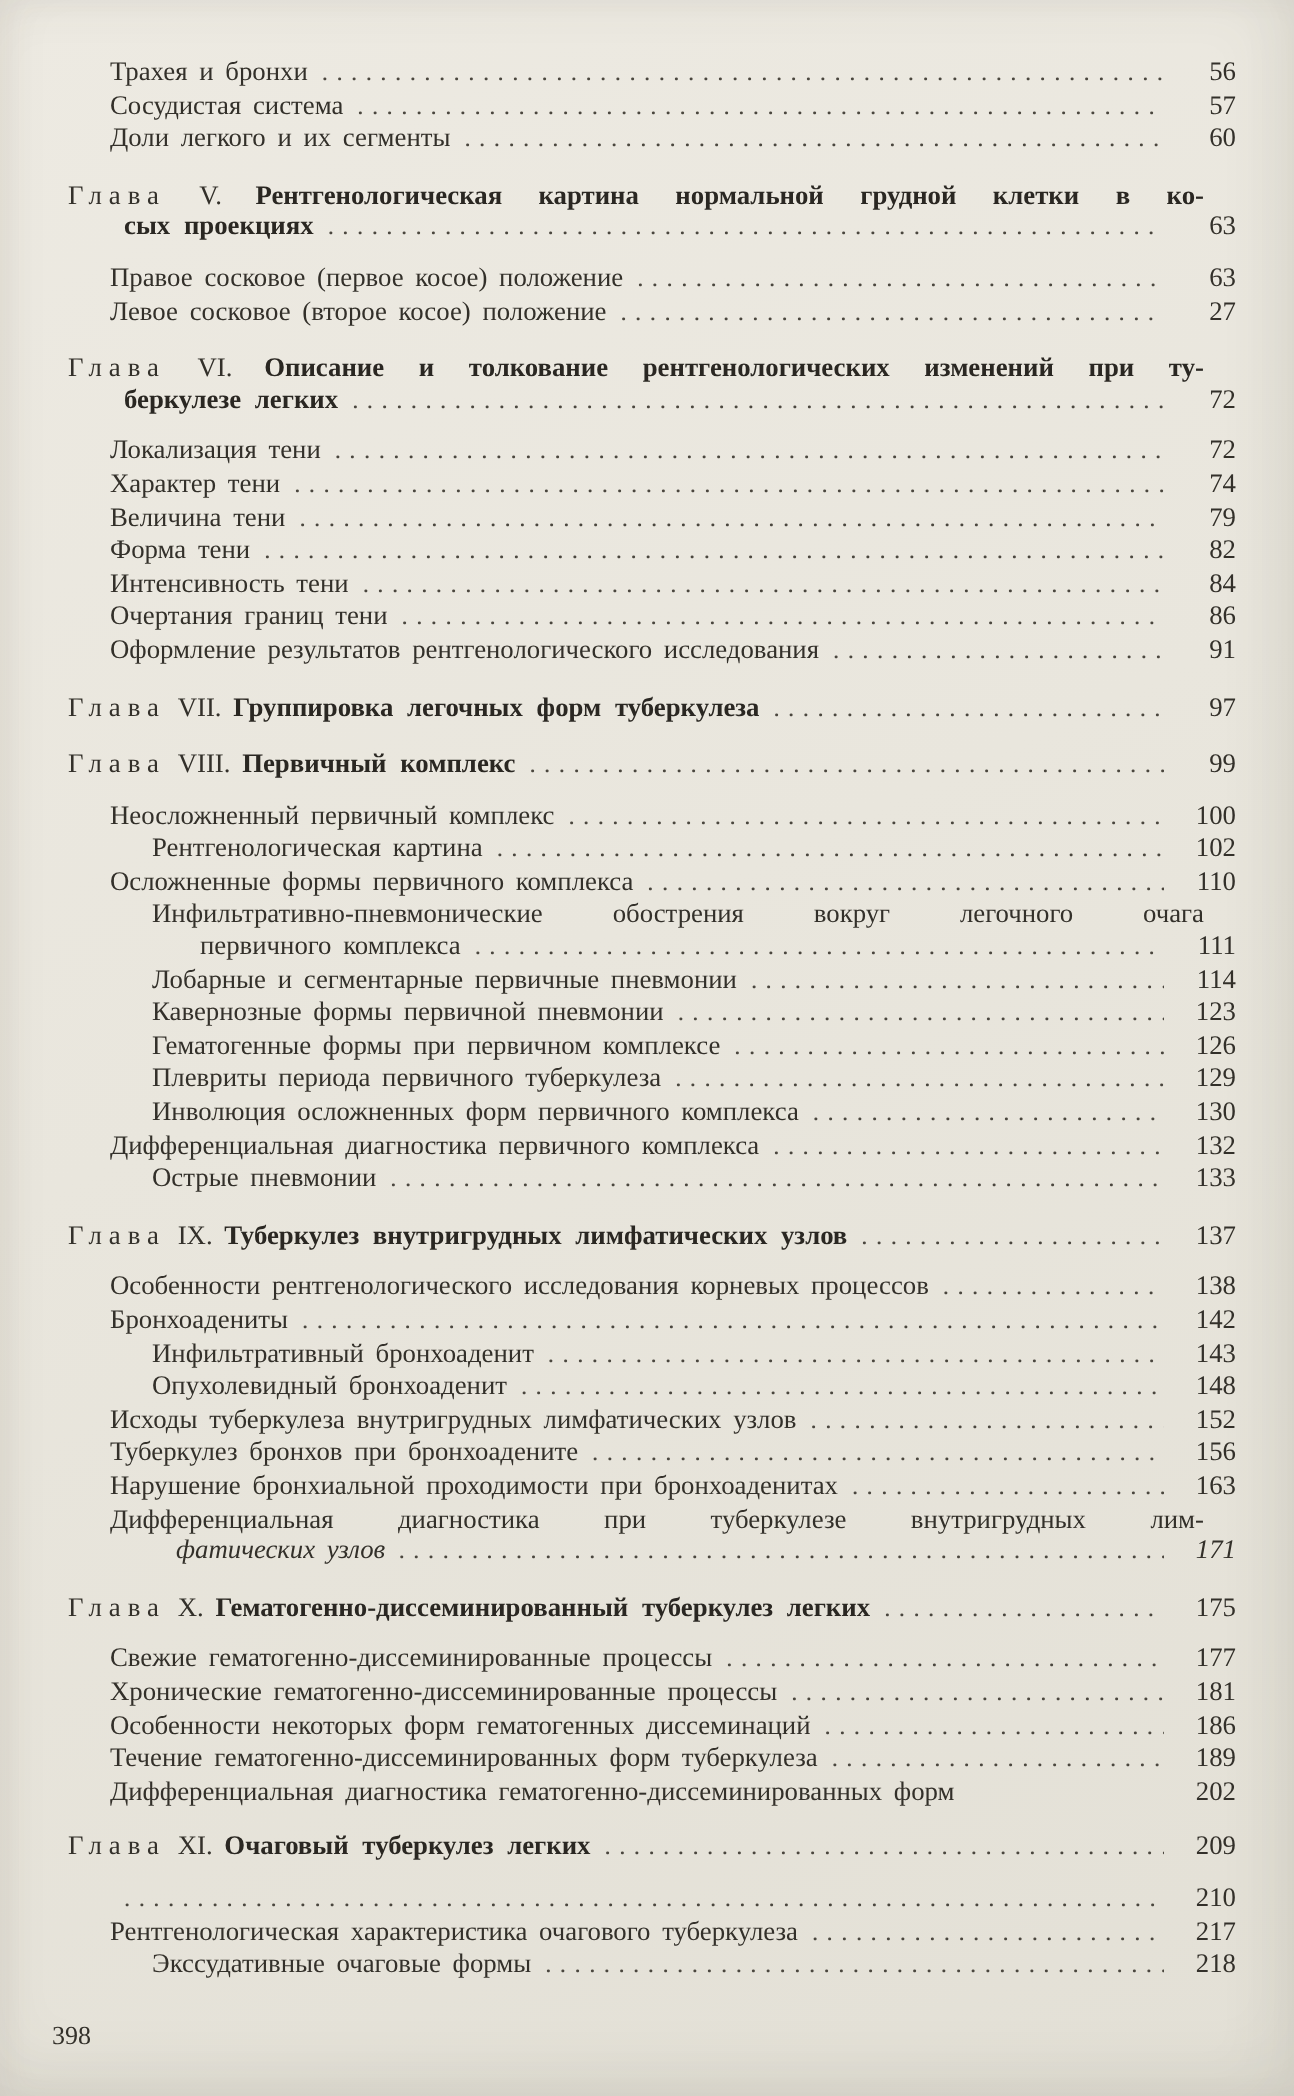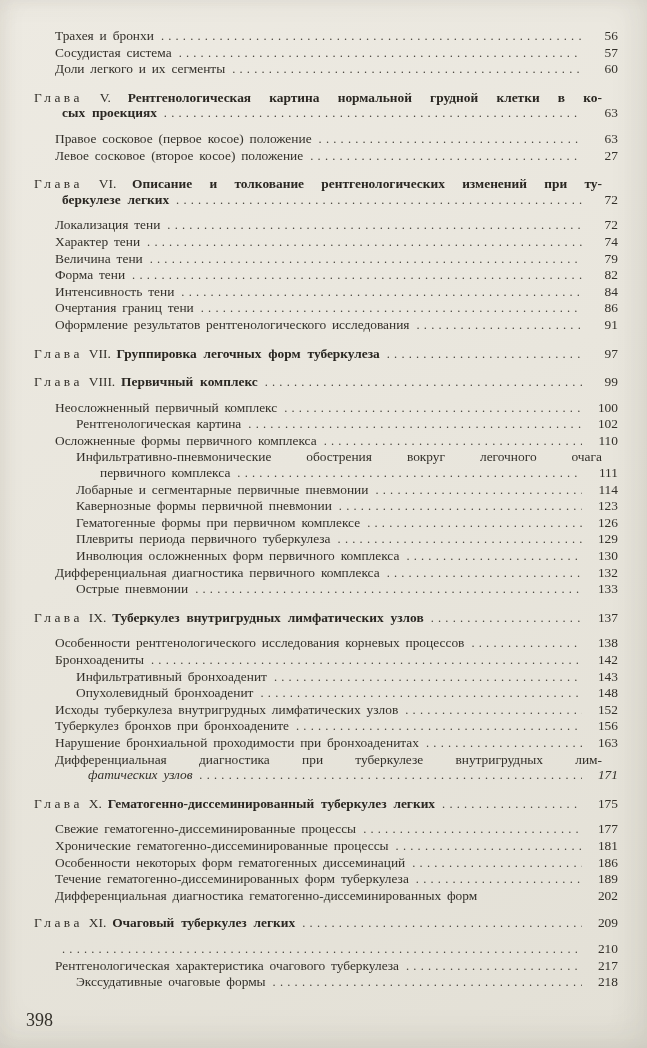--- a/index.html
+++ b/index.html
@@ -35,21 +35,21 @@
   .l1 { text-align:justify; text-align-last:justify; padding-right:16px; word-spacing:2px; }
   .gw { letter-spacing:3.5px; }
   .gn { }
   .ct { font-weight:bold; word-spacing:3.5px; color:#2a2722; }
   .chapter-block { margin:12px 0 9px; }
   .heading {
     text-align:center; font-weight:bold; font-size:14.2px;
     letter-spacing:0.8px; word-spacing:5px; color:#2a2722;
     margin:17px 0 12px;
   }
-  .folio { position:absolute; left:26px; top:1010px; font-size:18px; }
+  .folio { position:absolute; left:26px; top:1010px; font-size:13px; }
 </style>
 </head>
 <body>
 
 <div class="page">
   <div class="toc" id="toc">
       <div class="row ind1">
         <span class="t">Трахея и бронхи</span>
         <span class="dots"></span>
         <span class="pg">56</span>

